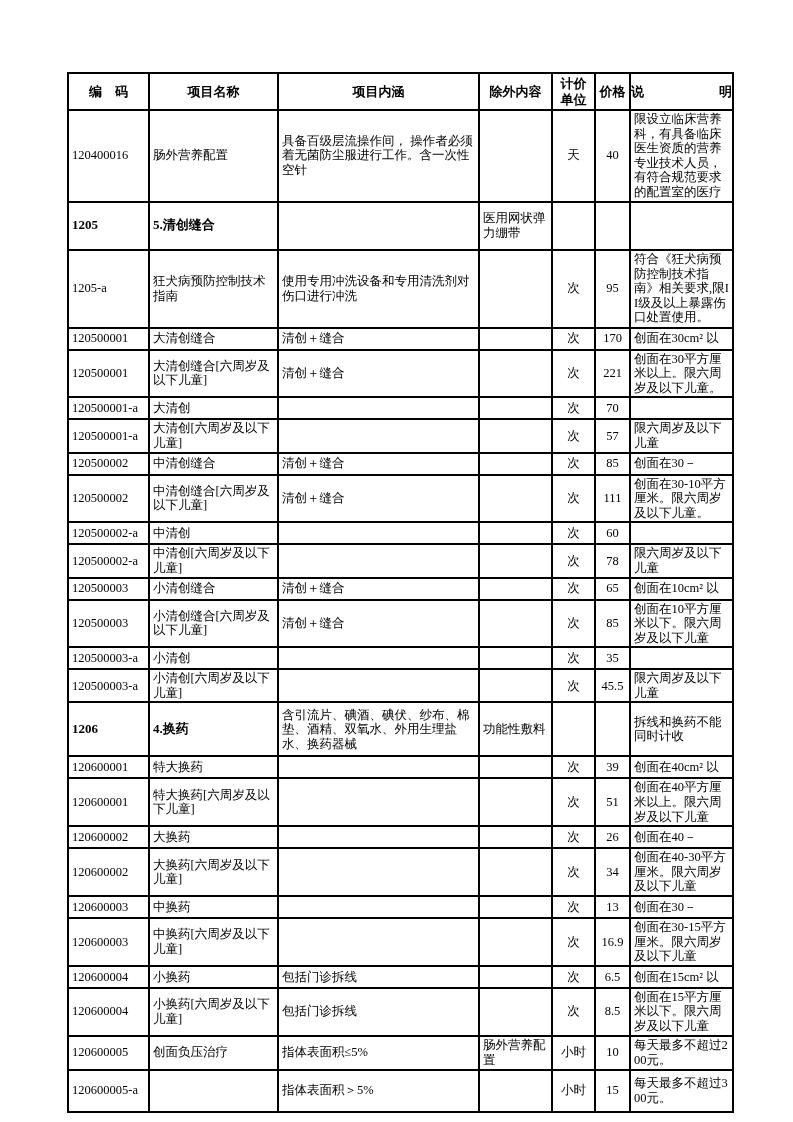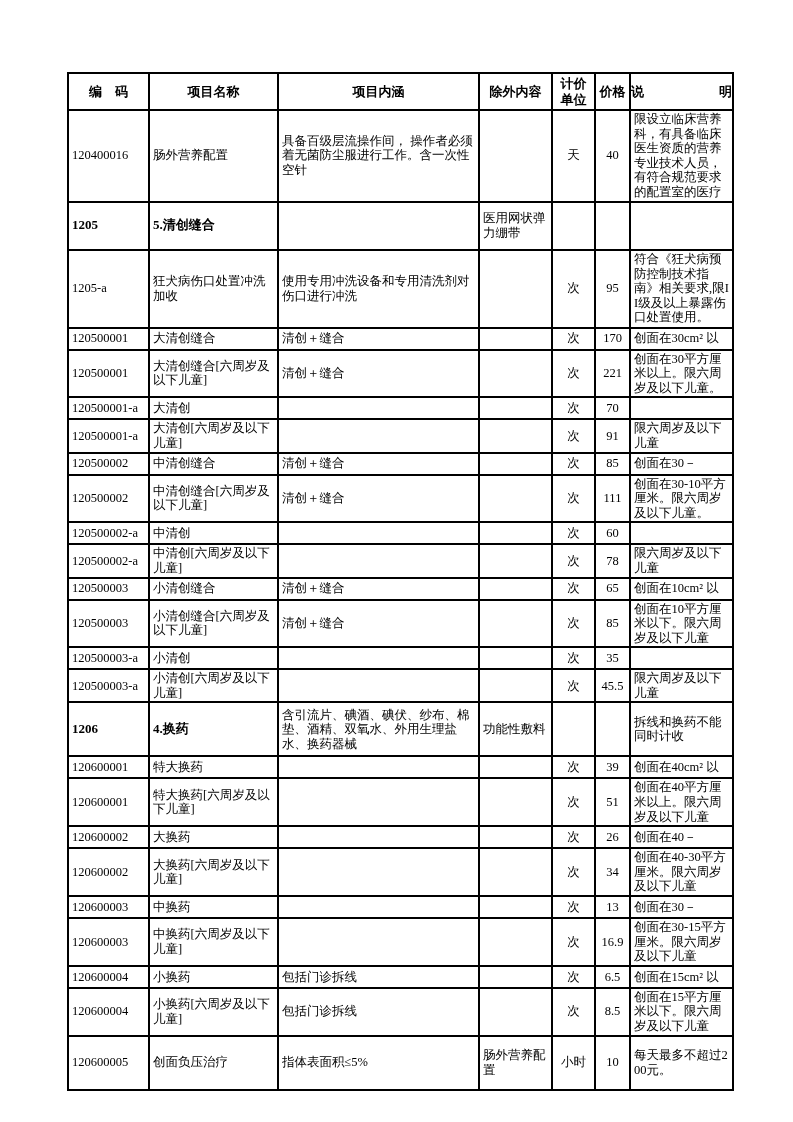--- a/index.html
+++ b/index.html
@@ -74,21 +74,21 @@
             <td class="c-code">1205</td>
             <td class="c-name">5.清创缝合</td>
             <td class="c-content"></td>
             <td class="c-excluded">医用网状弹力绷带</td>
             <td class="c-unit"></td>
             <td class="c-price"></td>
             <td class="c-note"></td>
           </tr>
           <tr style="height: 78px;">
             <td class="c-code">1205-a</td>
-            <td class="c-name">狂犬病伤口处置冲洗加收</td>
+            <td class="c-name">狂犬病预防控制技术指南</td>
             <td class="c-content">使用专用冲洗设备和专用清洗剂对伤口进行冲洗</td>
             <td class="c-excluded"></td>
             <td class="c-unit">次</td>
             <td class="c-price">95</td>
             <td class="c-note">符合《狂犬病预防控制技术指南》相关要求,限II级及以上暴露伤口处置使用。</td>
           </tr>
           <tr style="height: 22px;">
             <td class="c-code">120500001</td>
             <td class="c-name">大清创缝合</td>
             <td class="c-content">清创＋缝合</td>
@@ -114,21 +114,21 @@
             <td class="c-unit">次</td>
             <td class="c-price">70</td>
             <td class="c-note"></td>
           </tr>
           <tr style="height: 30px;">
             <td class="c-code">120500001-a</td>
             <td class="c-name">大清创[六周岁及以下儿童]</td>
             <td class="c-content"></td>
             <td class="c-excluded"></td>
             <td class="c-unit">次</td>
-            <td class="c-price">91</td>
+            <td class="c-price">57</td>
             <td class="c-note">限六周岁及以下儿童</td>
           </tr>
           <tr style="height: 22px;">
             <td class="c-code">120500002</td>
             <td class="c-name">中清创缝合</td>
             <td class="c-content">清创＋缝合</td>
             <td class="c-excluded"></td>
             <td class="c-unit">次</td>
             <td class="c-price">85</td>
             <td class="c-note">创面在30－</td>
@@ -270,25 +270,34 @@
           </tr>
           <tr style="height: 42px;">
             <td class="c-code">120600004</td>
             <td class="c-name">小换药[六周岁及以下儿童]</td>
             <td class="c-content">包括门诊拆线</td>
             <td class="c-excluded"></td>
             <td class="c-unit">次</td>
             <td class="c-price">8.5</td>
             <td class="c-note">创面在15平方厘米以下。限六周岁及以下儿童</td>
           </tr>
-          <tr style="height: 54px;">
+          <tr style="height: 34px;">
             <td class="c-code">120600005</td>
             <td class="c-name">创面负压治疗</td>
             <td class="c-content">指体表面积≤5%</td>
             <td class="c-excluded">肠外营养配置</td>
             <td class="c-unit">小时</td>
             <td class="c-price">10</td>
             <td class="c-note">每天最多不超过200元。</td>
           </tr>
+          <tr style="height: 42px;">
+            <td class="c-code">120600005-a</td>
+            <td class="c-name"></td>
+            <td class="c-content">指体表面积＞5%</td>
+            <td class="c-excluded"></td>
+            <td class="c-unit">小时</td>
+            <td class="c-price">15</td>
+            <td class="c-note">每天最多不超过300元。</td>
+          </tr>
         </tbody>
     </table>
   </div>
 </div>
 
 </body></html>

